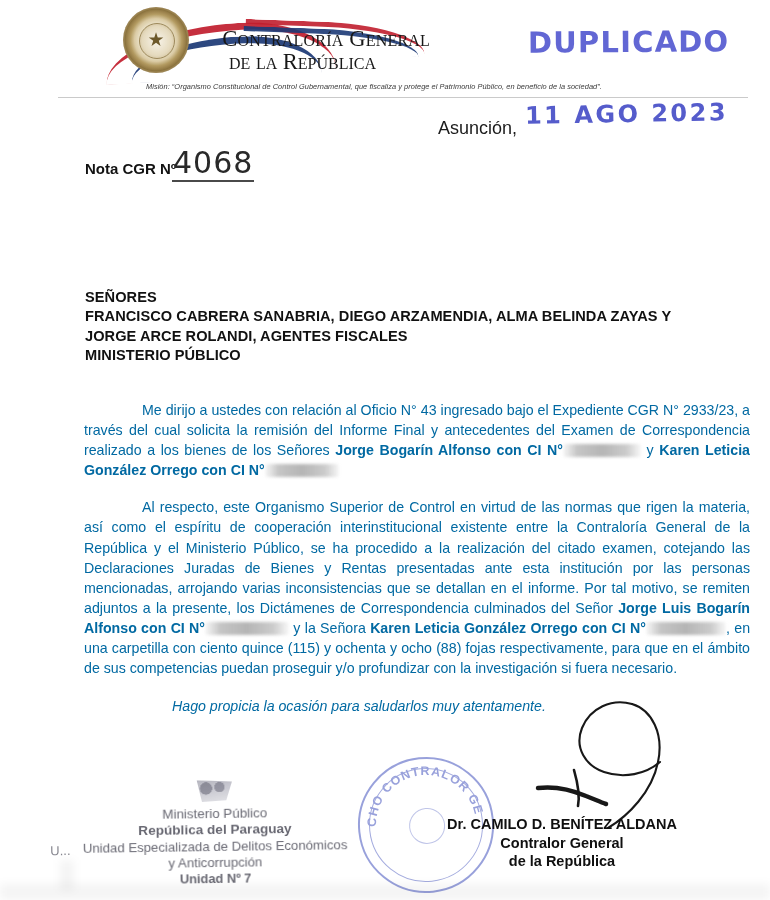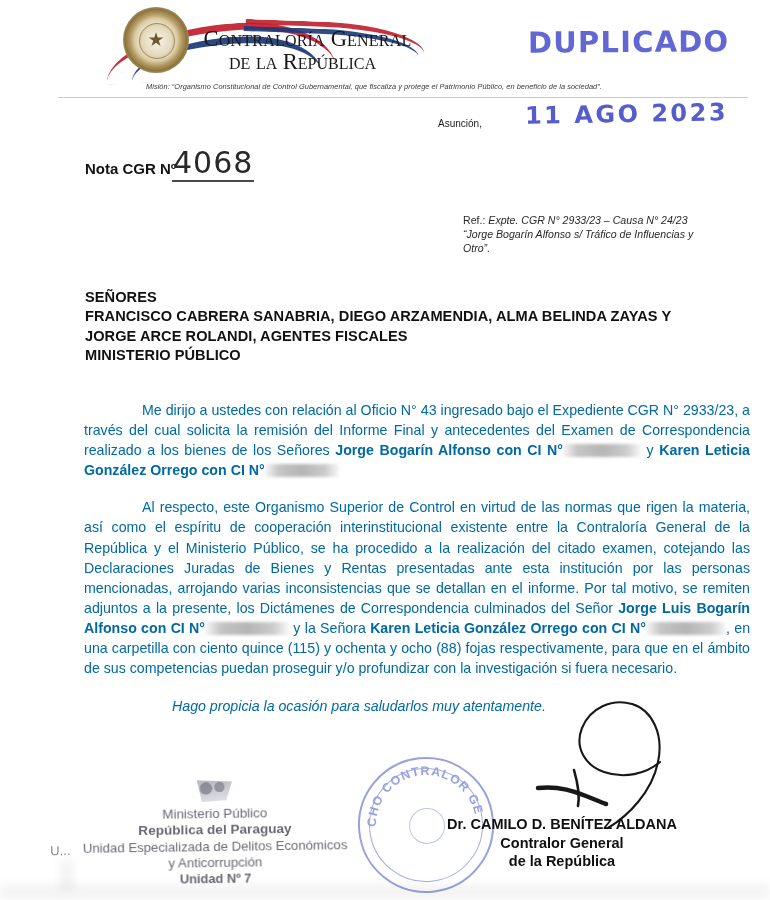--- a/index.html
+++ b/index.html
@@ -111,21 +111,21 @@
     font-family: "Liberation Serif", serif;
     color: #1a1a1a;
     line-height: 1.02;
   }
   #org-line1 {
     display: block;
     font-size: 22.5px;
     letter-spacing: .2px;
     font-variant: small-caps;
     font-weight: 400;
-    text-align: center;
+    text-align: right;
   }
   #org-line2 {
     display: block;
     font-size: 22.5px;
     font-variant: small-caps;
     text-align: center;
     padding-right: 10px;
   }
   #mission {
     position: absolute;
@@ -153,21 +153,21 @@
     font-weight: bold;
     letter-spacing: 1.2px;
     color: #4a4fcb;
     opacity: .86;
     font-family: "DejaVu Sans", sans-serif;
     transform: rotate(-0.4deg);
   }
   #asuncion {
     position: absolute;
     left: 438px; top: 118px;
-    font-size: 10px;
+    font-size: 18px;
     color: #1d1d1d;
   }
   #date-stamp {
     position: absolute;
     left: 525px; top: 100px;
     font-size: 24px;
     font-weight: bold;
     letter-spacing: 2.5px;
     color: #4047c4;
     opacity: .88;
@@ -385,24 +385,20 @@
   <div id="duplicado">DUPLICADO</div>
   <div id="asuncion">Asunción,</div>
   <div id="date-stamp">11 AGO 2023</div>
 
   <div id="nota-wrap">
     <span id="nota-label">Nota CGR Nº</span>
     <span id="nota-number">4068</span>
     <span id="nota-underline"></span>
   </div>
 
-  <div id="reference">
-    <span class="ref-lead">Ref.:</span>
-    <span>Expte. CGR N° 2933/23 – Causa N° 24/23 “Jorge Bogarín Alfonso s/ Tráfico de Influencias y Otro”.</span>
-  </div>
 
   <div id="addressee">
     <div>SEÑORES</div>
     <div>FRANCISCO CABRERA SANABRIA, DIEGO ARZAMENDIA, ALMA BELINDA ZAYAS Y</div>
     <div>JORGE ARCE ROLANDI, AGENTES FISCALES</div>
     <div>MINISTERIO PÚBLICO</div>
   </div>
 
   <div id="body-text">
 

